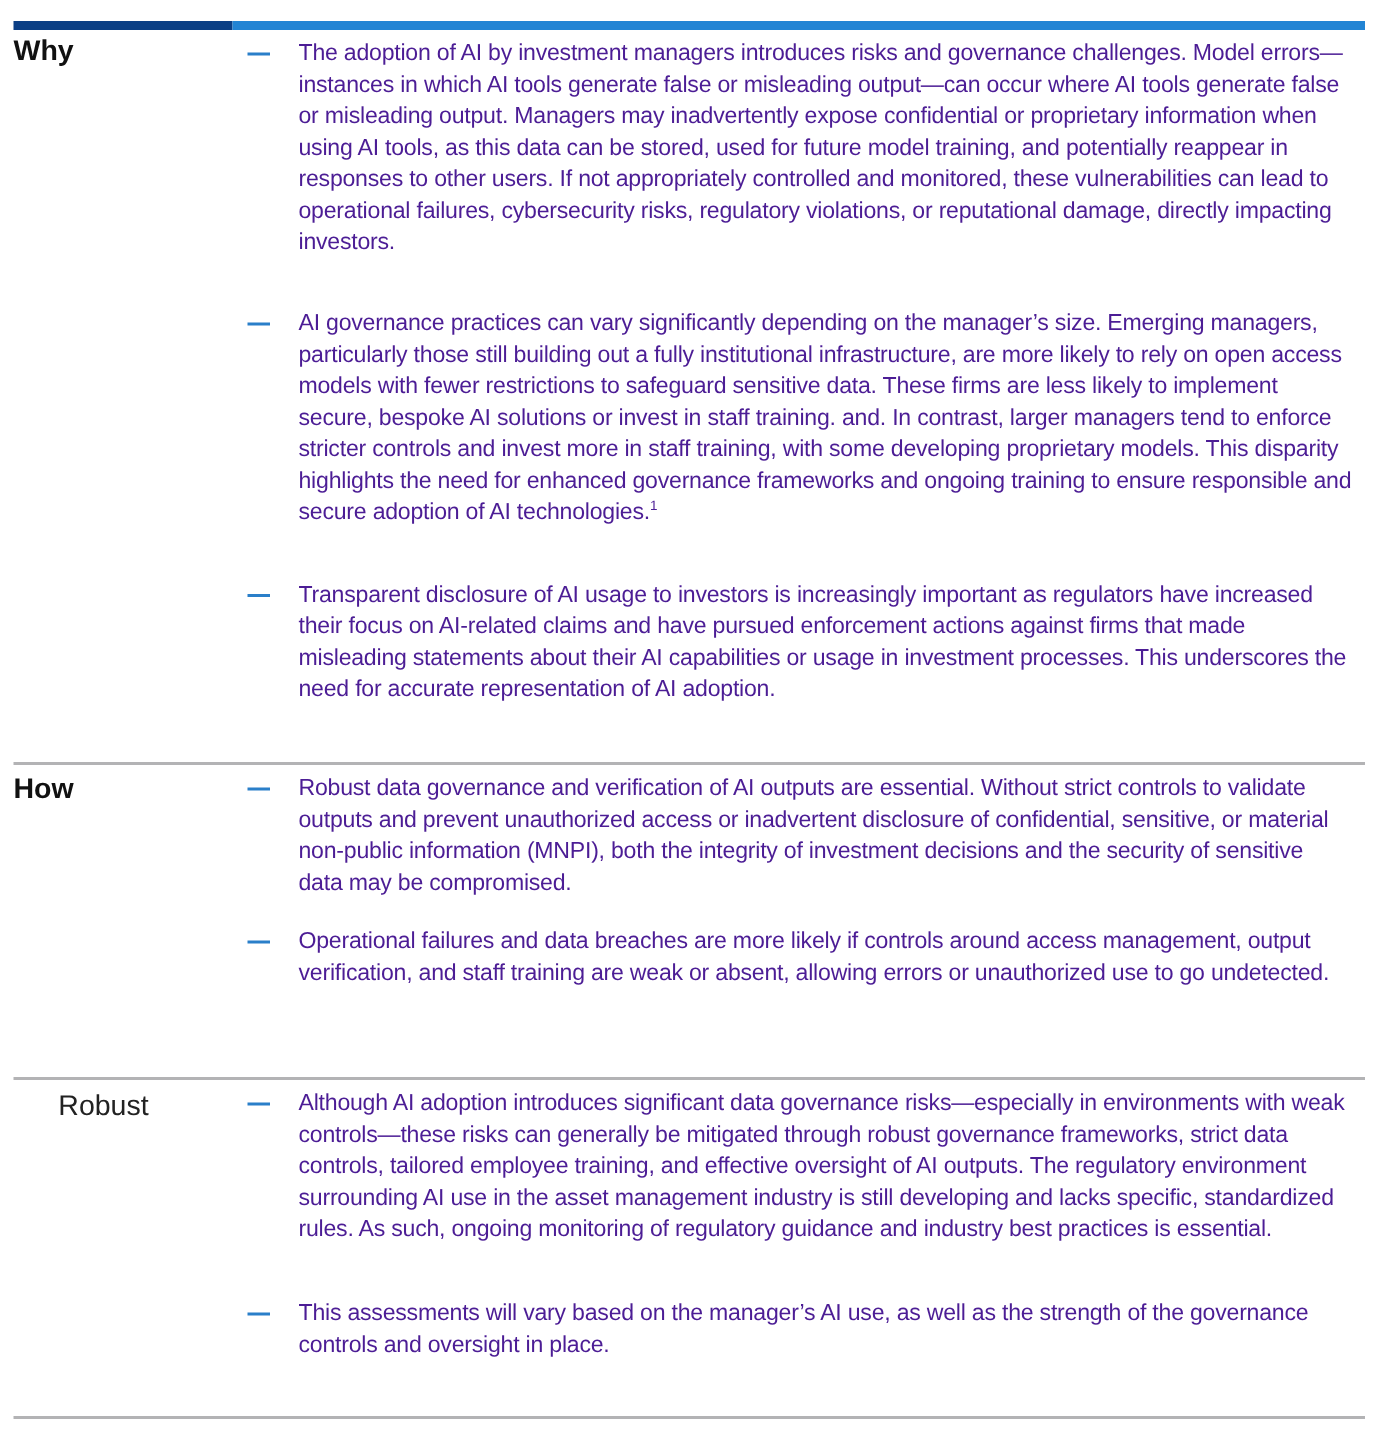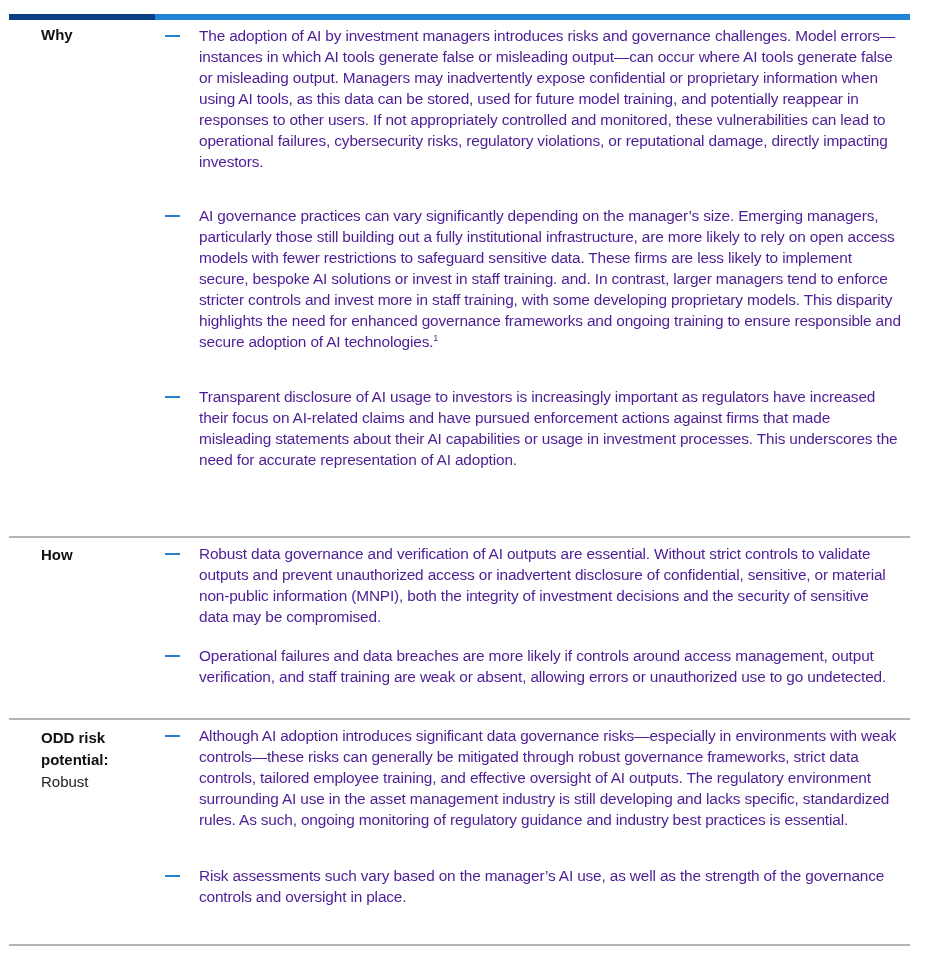--- a/index.html
+++ b/index.html
@@ -34,25 +34,26 @@
     .section .rule {
       position: absolute;
       left: 0;
       right: 0;
       top: 0;
       height: 2px;
       background: #b3b3b5;
     }
     .label {
       position: absolute;
-      left: 32px;
-      font-size: 15px;
+      left: 0;
+      font-size: 19px;
       font-weight: bold;
       line-height: 22px;
       color: #111111;
+      text-align: center;
     }
     .label .sub {
       display: block;
       font-weight: normal;
       color: #222222;
     }
     .bullet {
       position: absolute;
       left: 156px;
       width: 716px;
@@ -96,46 +97,45 @@
     <span class="dash"></span>
     <div class="text"><span>AI governance practices can vary significantly depending on the manager’s size. Emerging managers, particularly those still building out a fully institutional infrastructure, are more likely to rely on open access models with fewer restrictions to safeguard sensitive data. These firms are less likely to implement secure, bespoke AI solutions or invest in staff training. and. In contrast, larger managers tend to enforce stricter controls and invest more in staff training, with some developing proprietary models. This disparity highlights the need for enhanced governance frameworks and ongoing training to ensure responsible and secure adoption of AI technologies.</span><sup>1</sup></div>
   </div>
 
   <div class="bullet" style="top:366px;">
     <span class="dash"></span>
     <div class="text">Transparent disclosure of AI usage to investors is increasingly important as regulators have increased their focus on AI-related claims and have pursued enforcement actions against firms that made misleading statements about their AI capabilities or usage in investment processes. This underscores the need for accurate representation of AI adoption.</div>
   </div>
 </div>
 
-<div class="section" style="top:508px;height:210px;margin-top:28px;">
+<div class="section" style="top:508px;height:210px;">
   <div class="rule"></div>
   <div class="label" style="top:8px;">How</div>
 
   <div class="bullet" style="top:7px;">
     <span class="dash"></span>
     <div class="text">Robust data governance and verification of AI outputs are essential. Without strict controls to validate outputs and prevent unauthorized access or inadvertent disclosure of confidential, sensitive, or material non-public information (MNPI), both the integrity of investment decisions and the security of sensitive data may be compromised.</div>
   </div>
 
   <div class="bullet" style="top:109px;">
     <span class="dash"></span>
     <div class="text">Operational failures and data breaches are more likely if controls around access management, output verification, and staff training are weak or absent, allowing errors or unauthorized use to go undetected.</div>
   </div>
 </div>
 
 <div class="section" style="top:718px;height:230px;">
   <div class="rule"></div>
   <div class="label" style="top:9px;width:120px;">
-    <span>ODD risk potential:</span>
     <span class="sub">Robust</span>
   </div>
 
   <div class="bullet" style="top:7px;">
     <span class="dash"></span>
     <div class="text">Although AI adoption introduces significant data governance risks—especially in environments with weak controls—these risks can generally be mitigated through robust governance frameworks, strict data controls, tailored employee training, and effective oversight of AI outputs. The regulatory environment surrounding AI use in the asset management industry is still developing and lacks specific, standardized rules. As such, ongoing monitoring of regulatory guidance and industry best practices is essential.</div>
   </div>
 
   <div class="bullet" style="top:147px;">
     <span class="dash"></span>
-    <div class="text">Risk assessments such vary based on the manager’s AI use, as well as the strength of the governance controls and oversight in place.</div>
+    <div class="text">This assessments will vary based on the manager’s AI use, as well as the strength of the governance controls and oversight in place.</div>
   </div>
 
   <div class="rule" style="top:226px;"></div>
 </div>
 
 </body></html>

